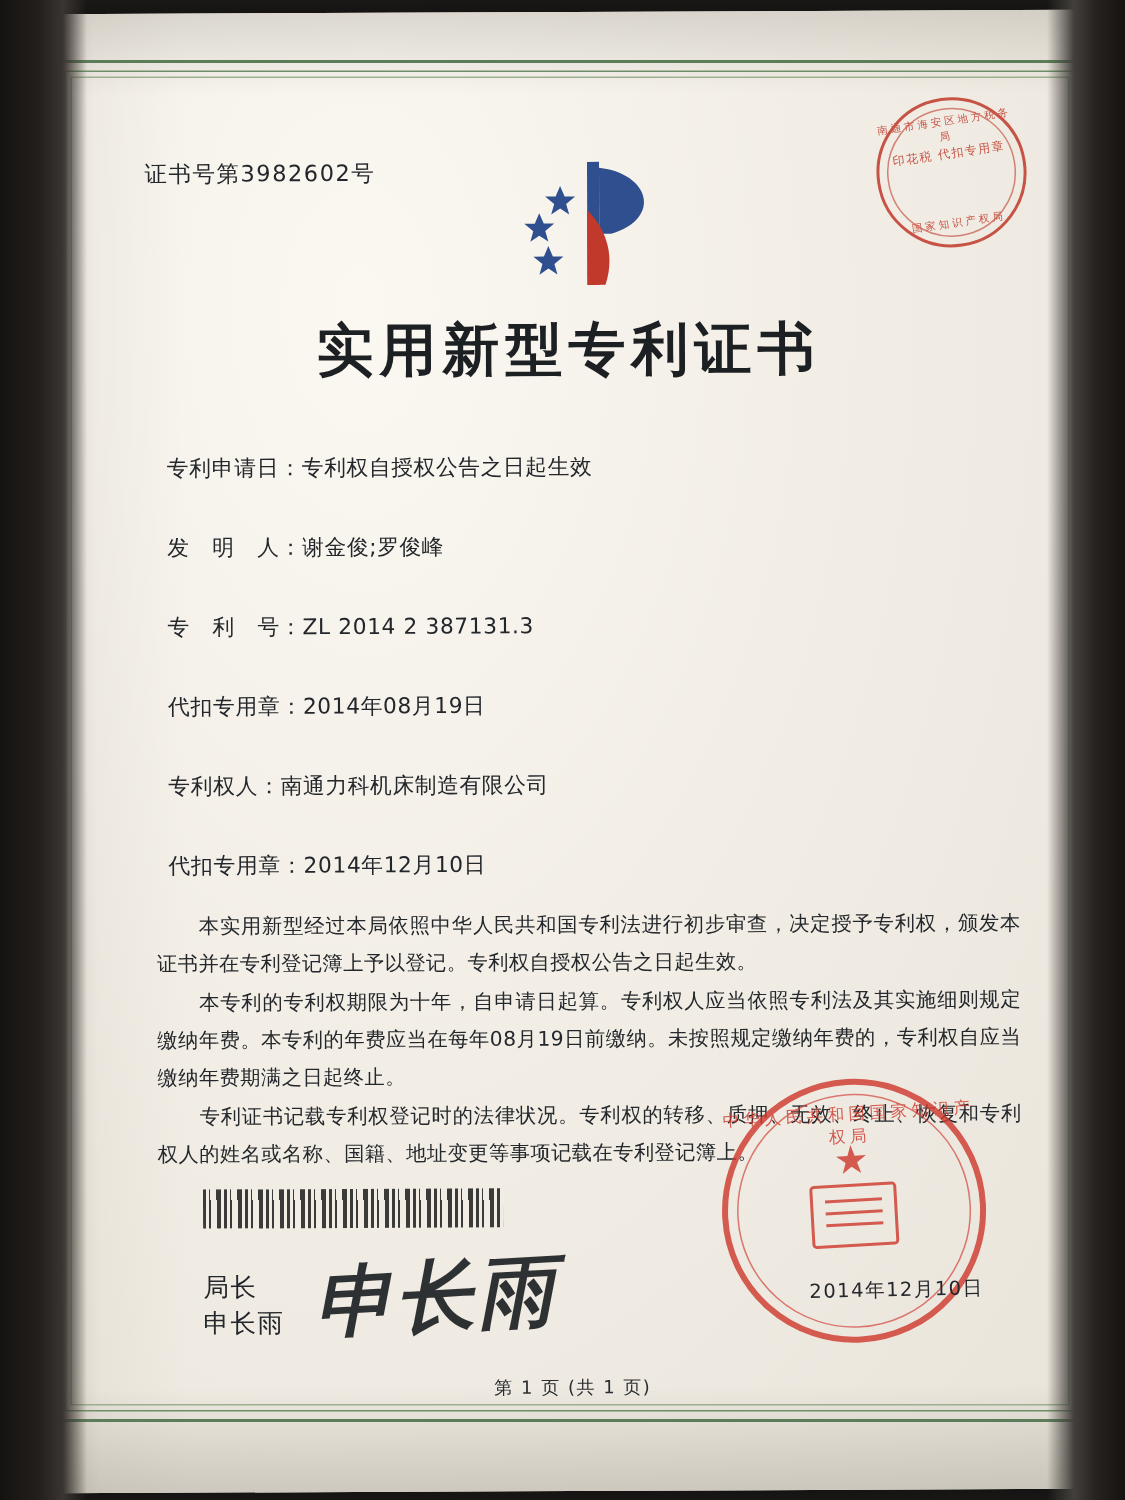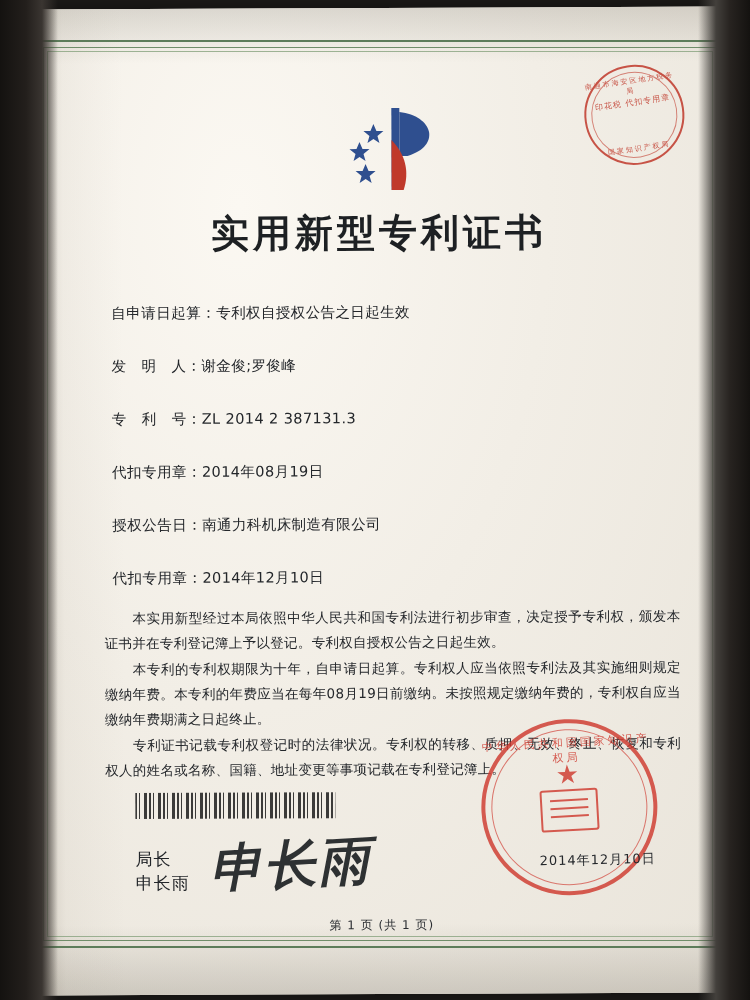--- a/index.html
+++ b/index.html
@@ -355,20 +355,21 @@
     <div class="frame-inner"></div>
     <div class="frame-inner2"></div>
     <span class="corner tl"></span>
     <span class="corner tr"></span>
     <span class="corner bl"></span>
     <span class="corner br"></span>
   </div>
 
   <div class="content">
 
+    <div class="cert-number">证书号第3982602号</div>
 
     <div class="logo">
       <svg width="130" height="95" viewBox="0 0 130 95">
         <path d="M62 6 L62 88 L70 88 L70 6 Z" fill="#2f4f8f"></path>
         <path d="M70 10 C104 14, 112 44, 78 54 L70 54 Z" fill="#2f4f8f"></path>
         <path d="M62 88 L62 38 C76 52, 80 70, 74 88 Z" fill="#c0392b"></path>
         <g fill="#2f4f8f">
           <polygon points="44,22 47,29 54,29 48,34 50,41 44,37 38,41 40,34 34,29 41,29"></polygon>
           <polygon points="30,40 33,47 40,47 34,52 36,59 30,55 24,59 26,52 20,47 27,47"></polygon>
           <polygon points="36,62 39,69 46,69 40,74 42,81 36,77 30,81 32,74 26,69 33,69"></polygon>
@@ -381,33 +382,33 @@
       <div class="st-arc">南通市海安区地方税务局</div>
       <div class="st-mid">印花税
 代扣专用章</div>
       <div class="st-bot">国家知识产权局</div>
     </div>
 
     <div class="title">实用新型专利证书</div>
 
     <div class="fields">
       <div class="field">
-        <span class="lbl">自申请日起算：</span><span class="val">专利权自授权公告之日起生效</span>
+        <span class="lbl">专利申请日：</span><span class="val">专利权自授权公告之日起生效</span>
       </div>
       <div class="field">
         <span class="lbl">发　明　人：</span><span class="val">谢金俊;罗俊峰</span>
       </div>
       <div class="field">
         <span class="lbl">专　利　号：</span><span class="val">ZL 2014 2 387131.3</span>
       </div>
       <div class="field">
         <span class="lbl">代扣专用章：</span><span class="val">2014年08月19日</span>
       </div>
       <div class="field">
-        <span class="lbl">授权公告日：</span><span class="val">南通力科机床制造有限公司</span>
+        <span class="lbl">专利权人：</span><span class="val">南通力科机床制造有限公司</span>
       </div>
       <div class="field">
         <span class="lbl">代扣专用章：</span><span class="val">2014年12月10日</span>
       </div>
     </div>
 
     <div class="body-text">
       <p>本实用新型经过本局依照中华人民共和国专利法进行初步审查，决定授予专利权，颁发本证书并在专利登记簿上予以登记。专利权自授权公告之日起生效。</p>
       <p>本专利的专利权期限为十年，自申请日起算。专利权人应当依照专利法及其实施细则规定缴纳年费。本专利的年费应当在每年08月19日前缴纳。未按照规定缴纳年费的，专利权自应当缴纳年费期满之日起终止。</p>
       <p>专利证书记载专利权登记时的法律状况。专利权的转移、质押、无效、终止、恢复和专利权人的姓名或名称、国籍、地址变更等事项记载在专利登记簿上。</p>

